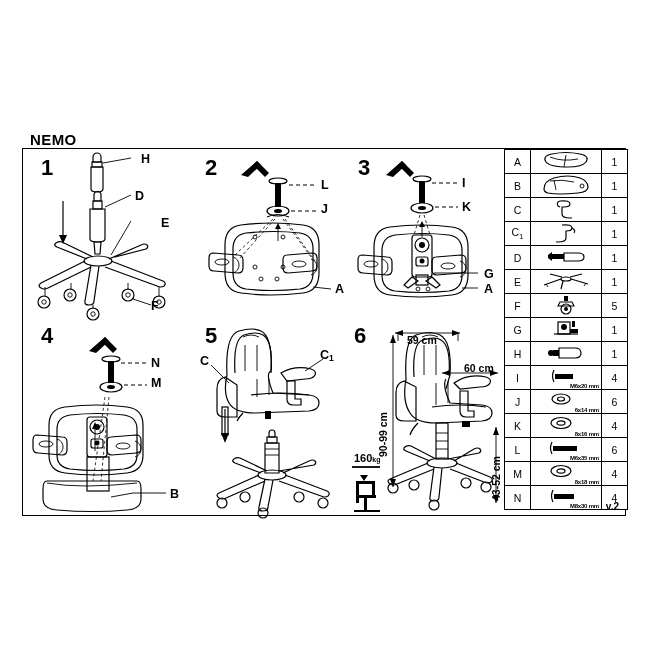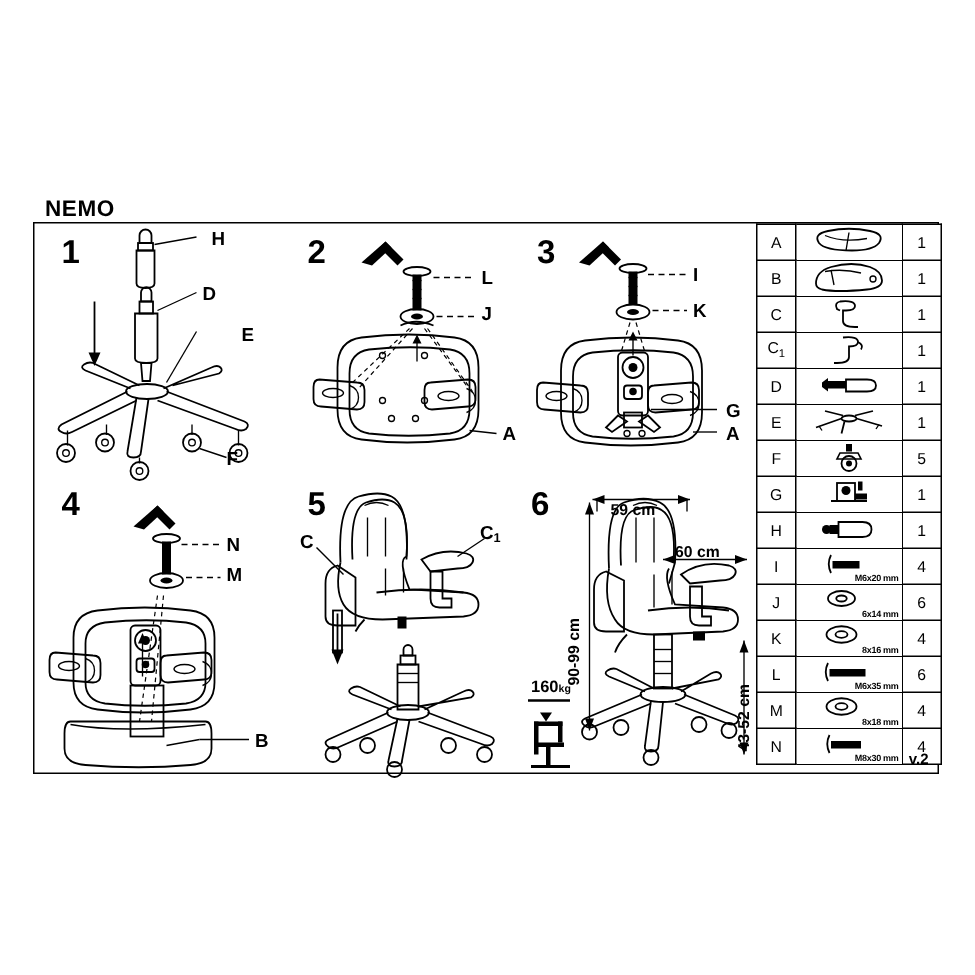--- a/index.html
+++ b/index.html
@@ -437,21 +437,21 @@
           <circle class="ln" cx="68" cy="192" r="5"></circle>
           <circle class="ln" cx="104" cy="176" r="5"></circle>
           <circle class="ln" cx="128" cy="182" r="5"></circle>
         </g>
       </svg>
     </div>
 
     <div class="panel" style="left:327px;top:172px;width:155px;height:194px;">
       <div class="step-num" style="left:4px;top:4px;">6</div>
       <div class="dim" style="left:57px;top:14px;">59 cm</div>
-      <div class="dim" style="left:100px;top:42px;">60 cm</div>
+      <div class="dim" style="left:114px;top:42px;">60 cm</div>
       <div class="dim vert" style="left:28px;top:136px;">90-99 cm</div>
       <div class="dim vert" style="left:141px;top:180px;">43-52 cm</div>
       <div class="dim" style="left:4px;top:132px;font-size:11px;"><span>160</span><span style="font-size:7px;">kg</span></div>
       <svg width="155" height="194" viewBox="0 0 155 194">
 
         <g>
           <line class="ln-thin" x1="45" y1="12" x2="110" y2="12"></line>
           <path class="fillblk" d="M45 12 l8 -3 l0 6 z"></path>
           <path class="fillblk" d="M110 12 l-8 -3 l0 6 z"></path>
           <line class="ln-thin" x1="48" y1="12" x2="48" y2="20"></line>

